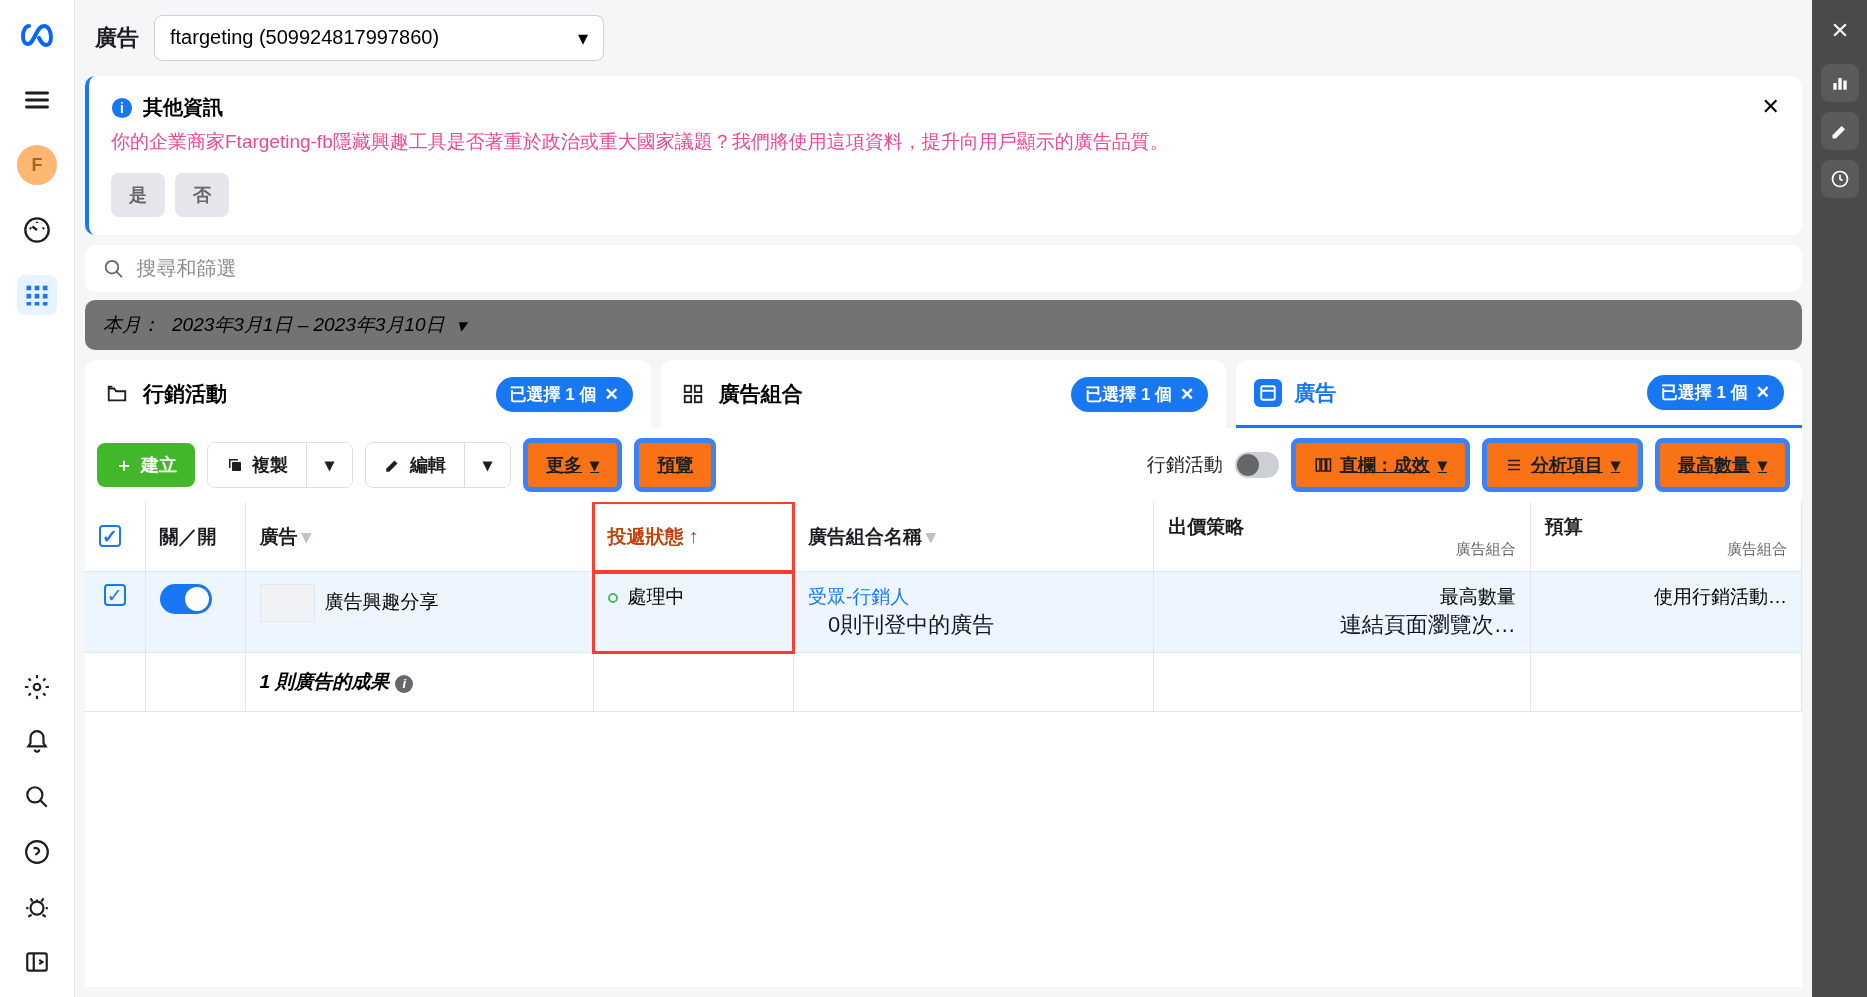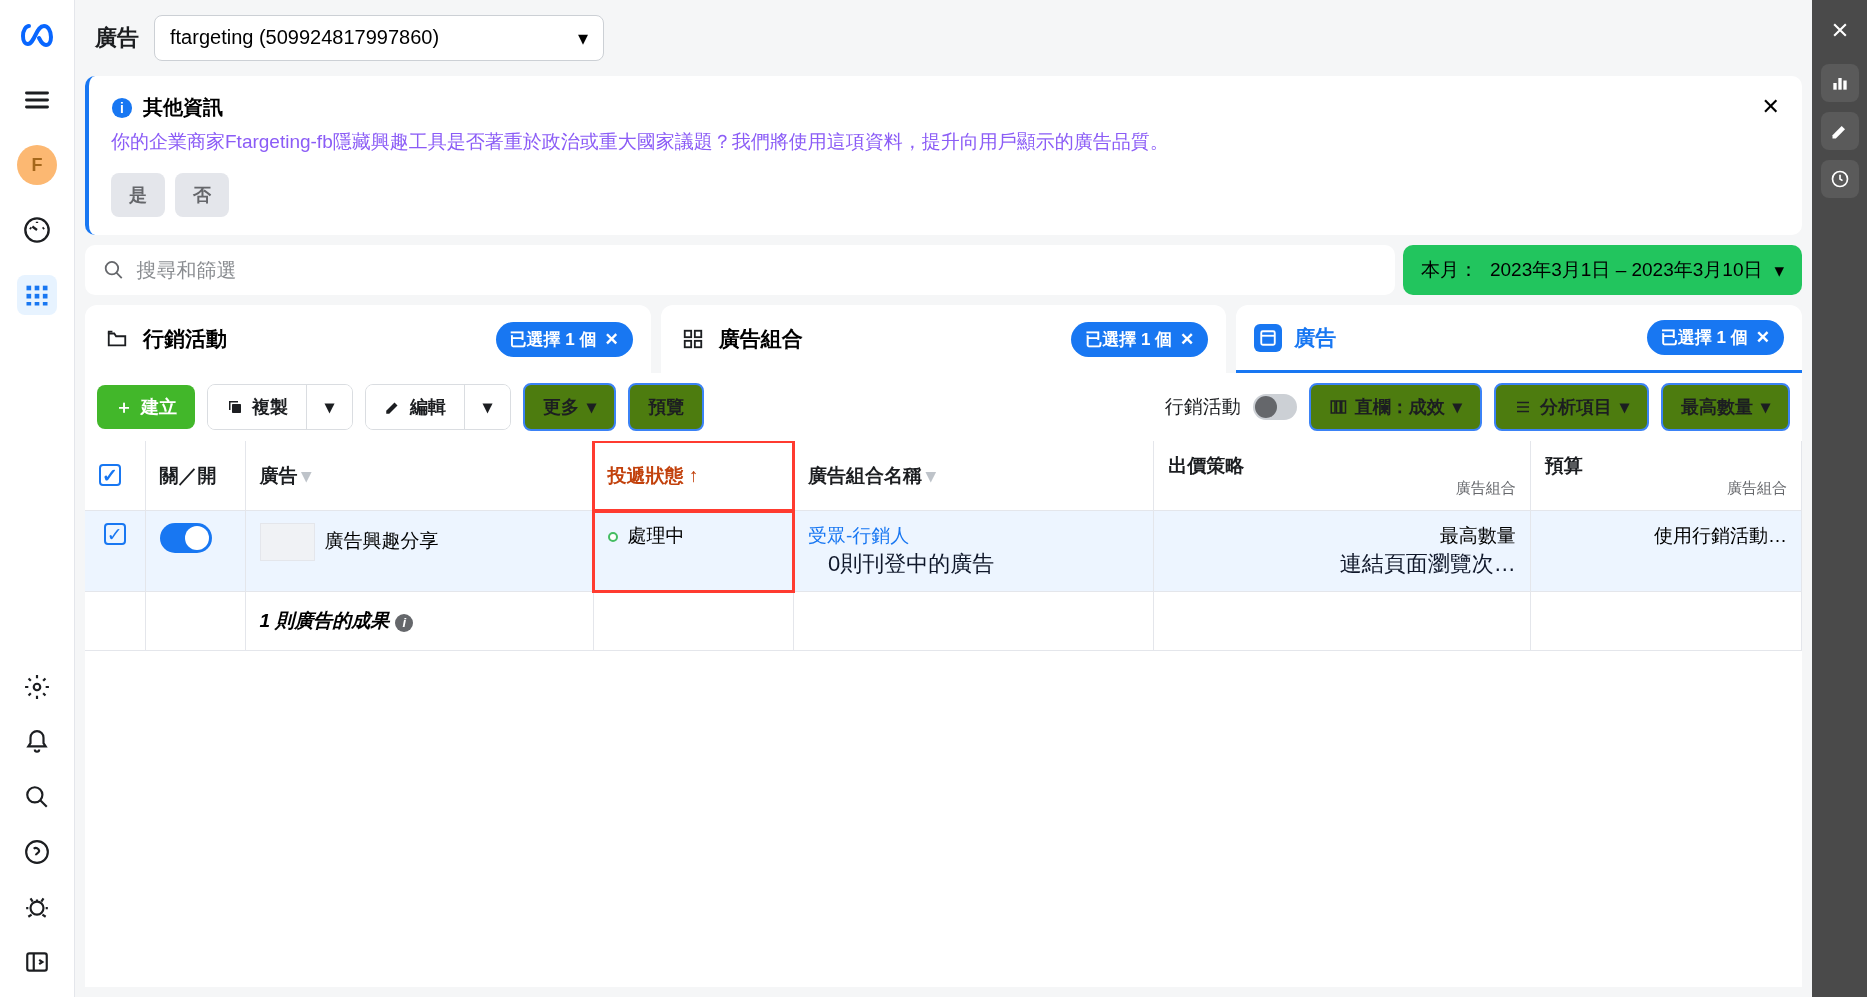--- a/index.html
+++ b/index.html
@@ -17,41 +17,41 @@
 .top-bar-label { font-size: 22px; font-weight: 700; color: #1c1e21; }
 .account-selector { display: flex; align-items: flex-start; justify-content: space-between; border: 1px solid #ccd0d5; border-radius: 8px; padding: 10px 15px; min-width: 450px; font-size: 20px; cursor: pointer; background: #fff; }
 .top-bar-right { margin-left: auto; display: flex; align-items: center; gap: 12px; }
 .updated-text { color: #1c1e21; font-size: 19px; }
 .btn { border: none; border-radius: 8px; padding: 10px 18px; font-size: 18px; font-weight: 600; cursor: pointer; background: #e4e6eb; color: #65676b; display: flex; align-items: center; gap: 8px; }
 .btn.icon-only { padding: 10px 12px; }
 .btn.disabled { opacity: 0.6; cursor: not-allowed; }
 .info-banner { background: #fff; border-radius: 10px; padding: 18px 22px; border-left: 4px solid #1877f2; position: relative; margin-bottom: 10px; }
 .info-banner-title-row { display: flex; align-items: center; gap: 10px; margin-bottom: 8px; }
 .info-banner-title { font-size: 20px; font-weight: 700; }
-.info-banner-body { font-size: 19px; color: #8b5cf6; margin-bottom: 18px; }
+.info-banner-body { font-size: 19px; color: #ec4899; margin-bottom: 18px; }
 .info-banner-actions { display: flex; gap: 10px; }
 .info-banner-close { position: absolute; top: 18px; right: 22px; cursor: pointer; font-size: 22px; }
-.search-row { display: flex; gap: 8px; margin-bottom: 10px; }
+.search-row { display: flex; gap: 8px; margin-bottom: 10px; flex-direction: column; }
 .search-box { flex: 1; display: flex; align-items: center; background: #fff; border-radius: 10px; padding: 12px 18px; gap: 12px; }
 .search-input { border: none; outline: none; font-size: 20px; width: 100%; color: #1c1e21; }
 .search-input::placeholder { color: #8a8d91; }
-.date-selector { display: flex; align-items: center; background: #22c55e; border-radius: 10px; padding: 12px 18px; font-size: 19px; cursor: pointer; gap: 12px; }
+.date-selector { display: flex; align-items: center; background: #737373; border-radius: 10px; padding: 12px 18px; font-size: 19px; cursor: pointer; gap: 12px; font-style: italic; }
 .tabs-row { display: flex; gap: 10px; }
 .tab { flex: 1; display: flex; align-items: center; background: #fff; border-radius: 12px 12px 0 0; padding: 15px 18px; gap: 12px; cursor: pointer; font-size: 21px; font-weight: 600; position: relative; }
 .tab.active { color: #1877f2; border-bottom: 3px solid #1877f2; }
 .tab-icon-box { width: 28px; height: 28px; border-radius: 6px; display: flex; align-items: center; justify-content: center; }
 .tab-icon-box.active { background: #1877f2; color: #fff; }
 .tab-badge { margin-left: auto; background: #1877f2; color: #fff; border-radius: 18px; padding: 6px 14px; font-size: 17px; display: flex; align-items: center; gap: 8px; }
 .tab-badge-x { cursor: pointer; }
 .toolbar { display: flex; align-items: center; background: #fff; padding: 10px 12px; gap: 12px; }
 .btn-group { display: flex; background: #fff; border: 1px solid #dadde1; border-radius: 8px; overflow: hidden; }
 .btn-group .btn { background: #fff; color: #1c1e21; border-radius: 0; border-right: 1px solid #dadde1; }
 .btn-group .btn:last-child { border-right: none; }
 .btn-green { background: #42b72a; color: #fff; }
-.btn-outline { background: #4d7c0f; border: 2px solid #3b82f6; color: #1c1e21; }
+.btn-outline { background: #f97316; border: 5px solid #3b82f6; color: #1c1e21; text-decoration: underline; }
 .toggle-switch { width: 44px; height: 26px; background: #ccd0d5; border-radius: 13px; position: relative; cursor: pointer; }
 .toggle-switch::after { content: ""; position: absolute; top: 2px; left: 2px; width: 22px; height: 22px; background: #65676b; border-radius: 50%; }
 .toolbar-spacer { flex: 1; }
 .view-toggle-label { font-size: 19px; color: #1c1e21; }
 .table-wrap { background: #fff; flex: 1; overflow: auto; }
 .data-table { width: 100%; border-collapse: collapse; }
 .data-table th { text-align: left; font-size: 19px; font-weight: 600; padding: 12px 14px; border-bottom: 1px solid #e4e6eb; border-right: 1px solid #e4e6eb; color: #1c1e21; vertical-align: middle; }
 .data-table th.sorted { color: #c2410c; }
 .data-table td { font-size: 19px; padding: 12px 14px; border-bottom: 1px solid #e4e6eb; border-right: 1px solid #e4e6eb; vertical-align: top; }
 .data-table tr.selected-row td { background: #edf5ff; }

